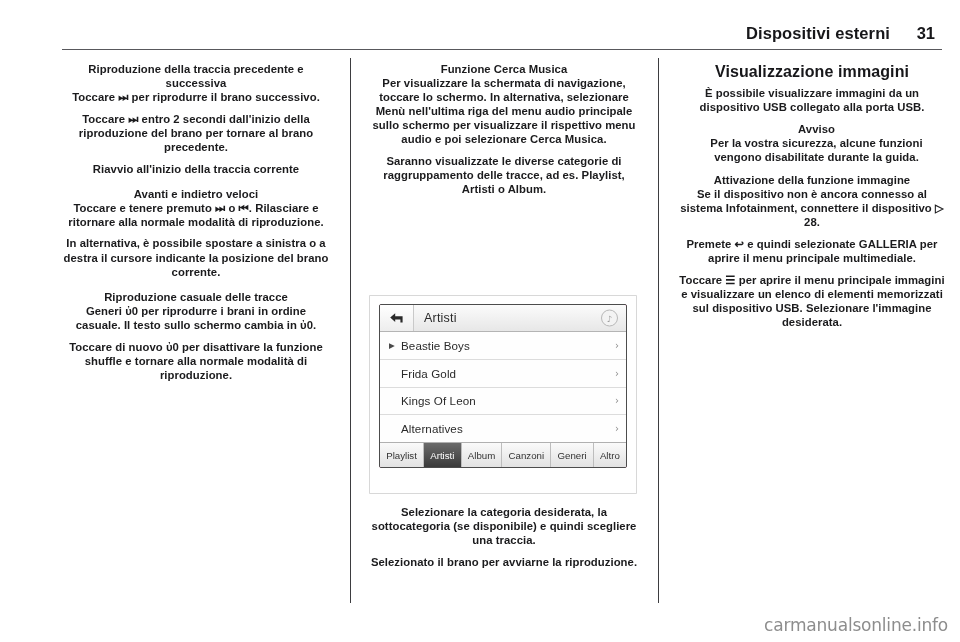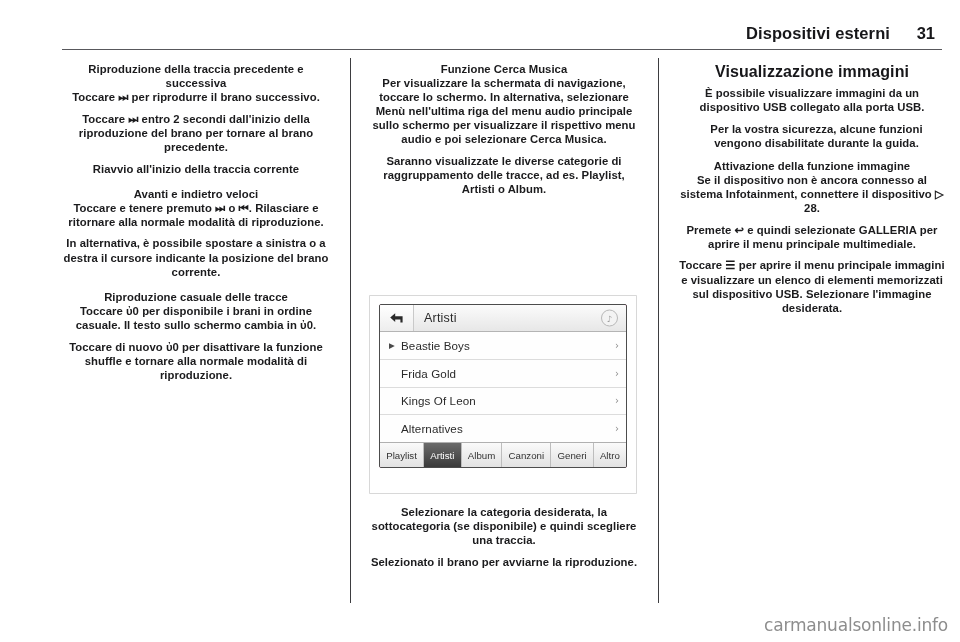--- a/index.html
+++ b/index.html
@@ -273,21 +273,21 @@
     <p>Toccare ⏭ per riprodurre il brano successivo.</p>
     <p>Toccare ⏭ entro 2 secondi dall'inizio della riproduzione del brano per tornare al brano precedente.</p>
 
     <h2 class="sub">Riavvio all'inizio della traccia corrente</h2>
 
     <h2 class="sub spaced">Avanti e indietro veloci</h2>
     <p>Toccare e tenere premuto ⏭ o ⏮. Rilasciare e ritornare alla normale modalità di riproduzione.</p>
     <p>In alternativa, è possibile spostare a sinistra o a destra il cursore indicante la posizione del brano corrente.</p>
 
     <h2 class="sub spaced">Riproduzione casuale delle tracce</h2>
-    <p>Toccare ὐ0 per disponibile i brani in ordine casuale. Il testo sullo schermo cambia in ὐ0.</p>
+    <p>Generi ὐ0 per riprodurre i brani in ordine casuale. Il testo sullo schermo cambia in ὐ0.</p>
     <p>Toccare di nuovo ὐ0 per disattivare la funzione shuffle e tornare alla normale modalità di riproduzione.</p>
   </div>
 
   <div class="col col-mid">
     <h2 class="sub">Funzione Cerca Musica</h2>
     <p>Per visualizzare la schermata di navigazione, toccare lo schermo. In alternativa, selezionare Menù nell'ultima riga del menu audio principale sullo schermo per visualizzare il rispettivo menu audio e poi selezionare Cerca Musica.</p>
     <p>Saranno visualizzate le diverse categorie di raggruppamento delle tracce, ad es. Playlist, Artisti o Album.</p>
   </div>
 
   <div class="figure">
@@ -341,20 +341,21 @@
   <div class="col col-mid" style="top:505px;">
     <p>Selezionare la categoria desiderata, la sottocategoria (se disponibile) e quindi scegliere una traccia.</p>
     <p>Selezionato il brano per avviarne la riproduzione.</p>
   </div>
 
   <div class="col col-right">
     <h1 class="section">Visualizzazione immagini</h1>
     <p>È possibile visualizzare immagini da un dispositivo USB collegato alla porta USB.</p>
 
     <div class="note">
+      <div class="note-title">Avviso</div>
       <div>Per la vostra sicurezza, alcune funzioni vengono disabilitate durante la guida.</div>
     </div>
 
     <h2 class="sub">Attivazione della funzione immagine</h2>
     <p>Se il dispositivo non è ancora connesso al sistema Infotainment, connettere il dispositivo ▷ 28.</p>
     <p>Premete ↩ e quindi selezionate GALLERIA per aprire il menu principale multimediale.</p>
     <p>Toccare ☰ per aprire il menu principale immagini e visualizzare un elenco di elementi memorizzati sul dispositivo USB. Selezionare l'immagine desiderata.</p>
   </div>
 
   <div class="watermark">carmanualsonline.info</div>

